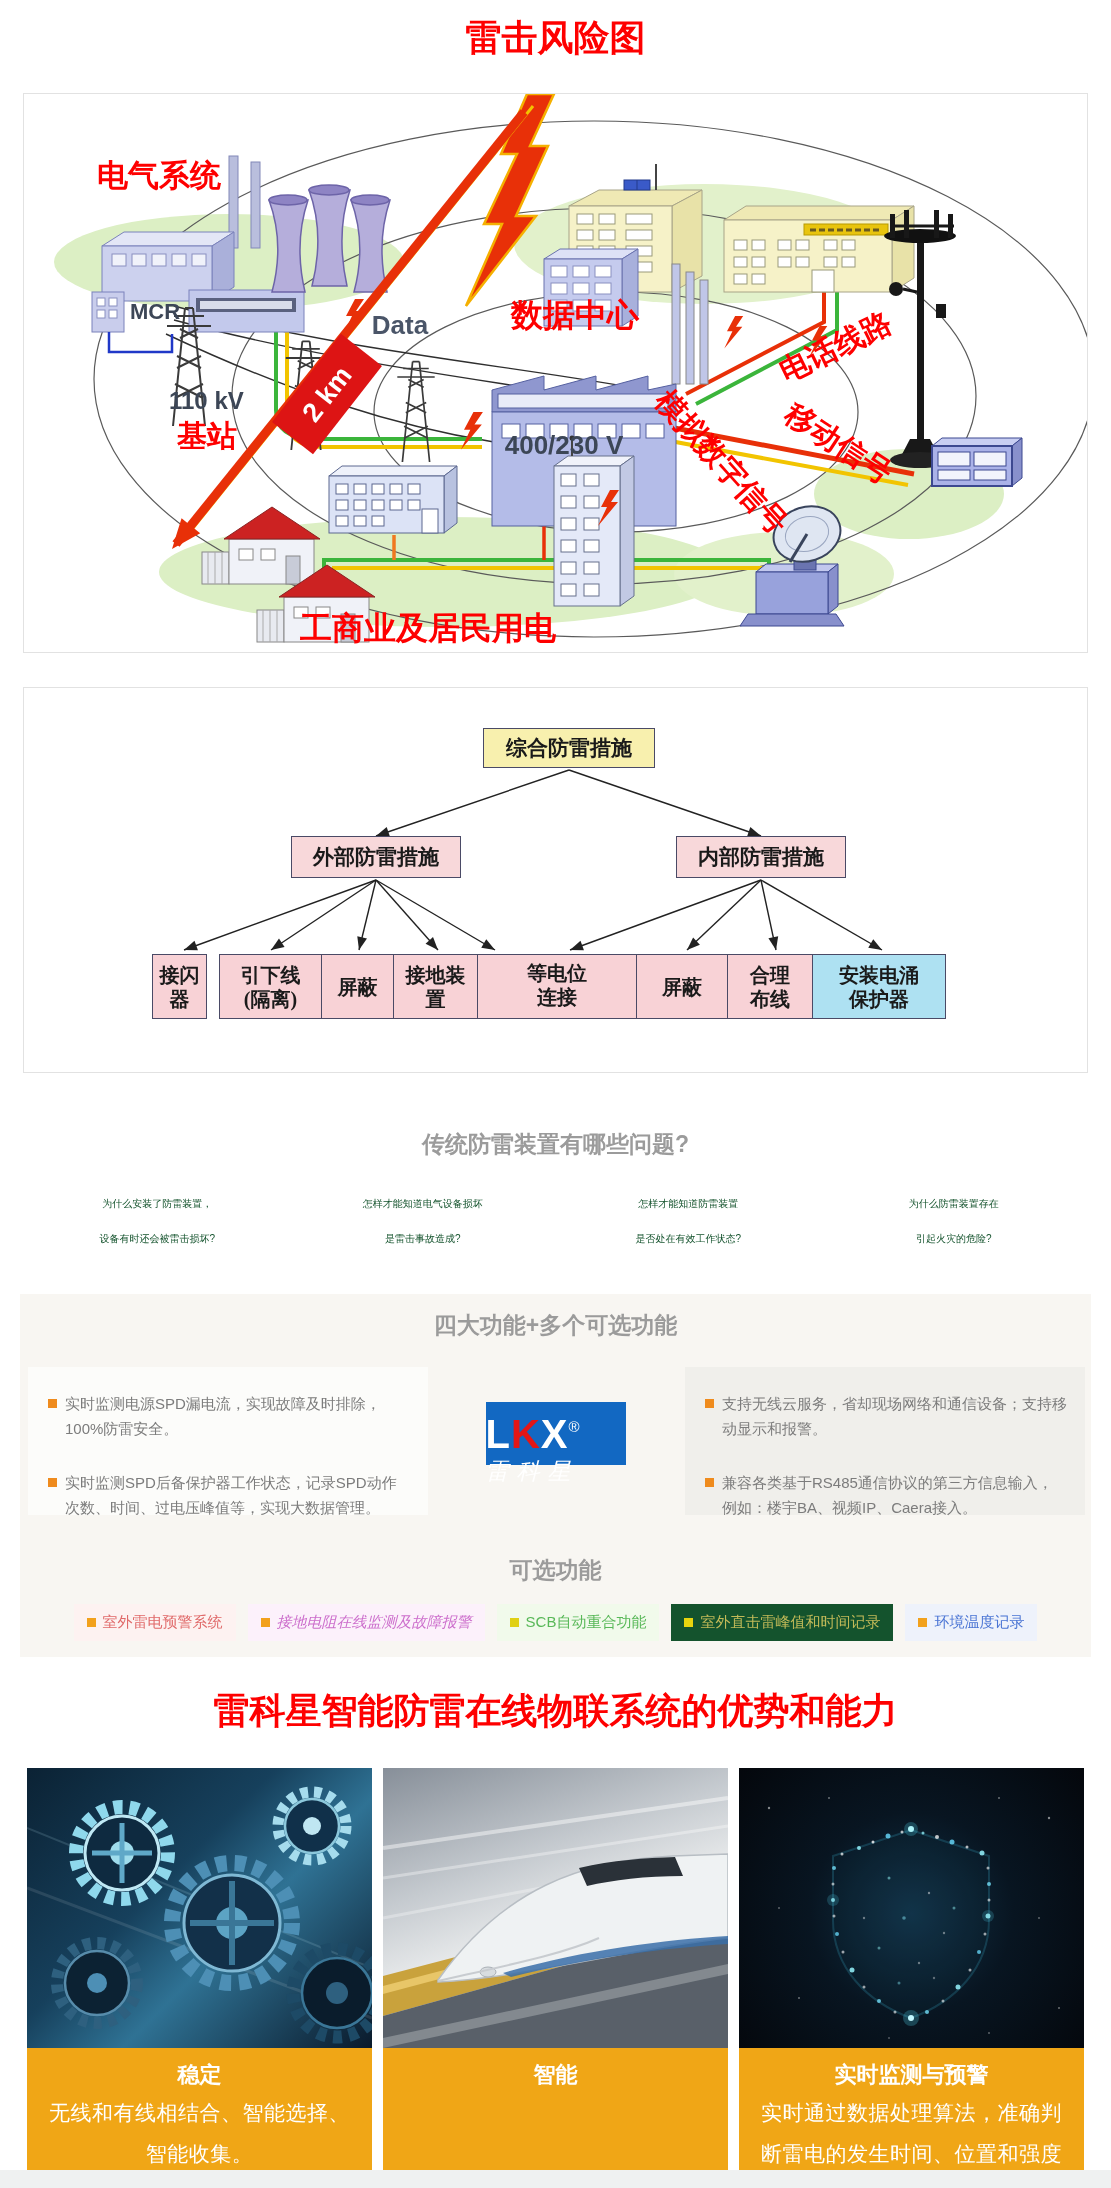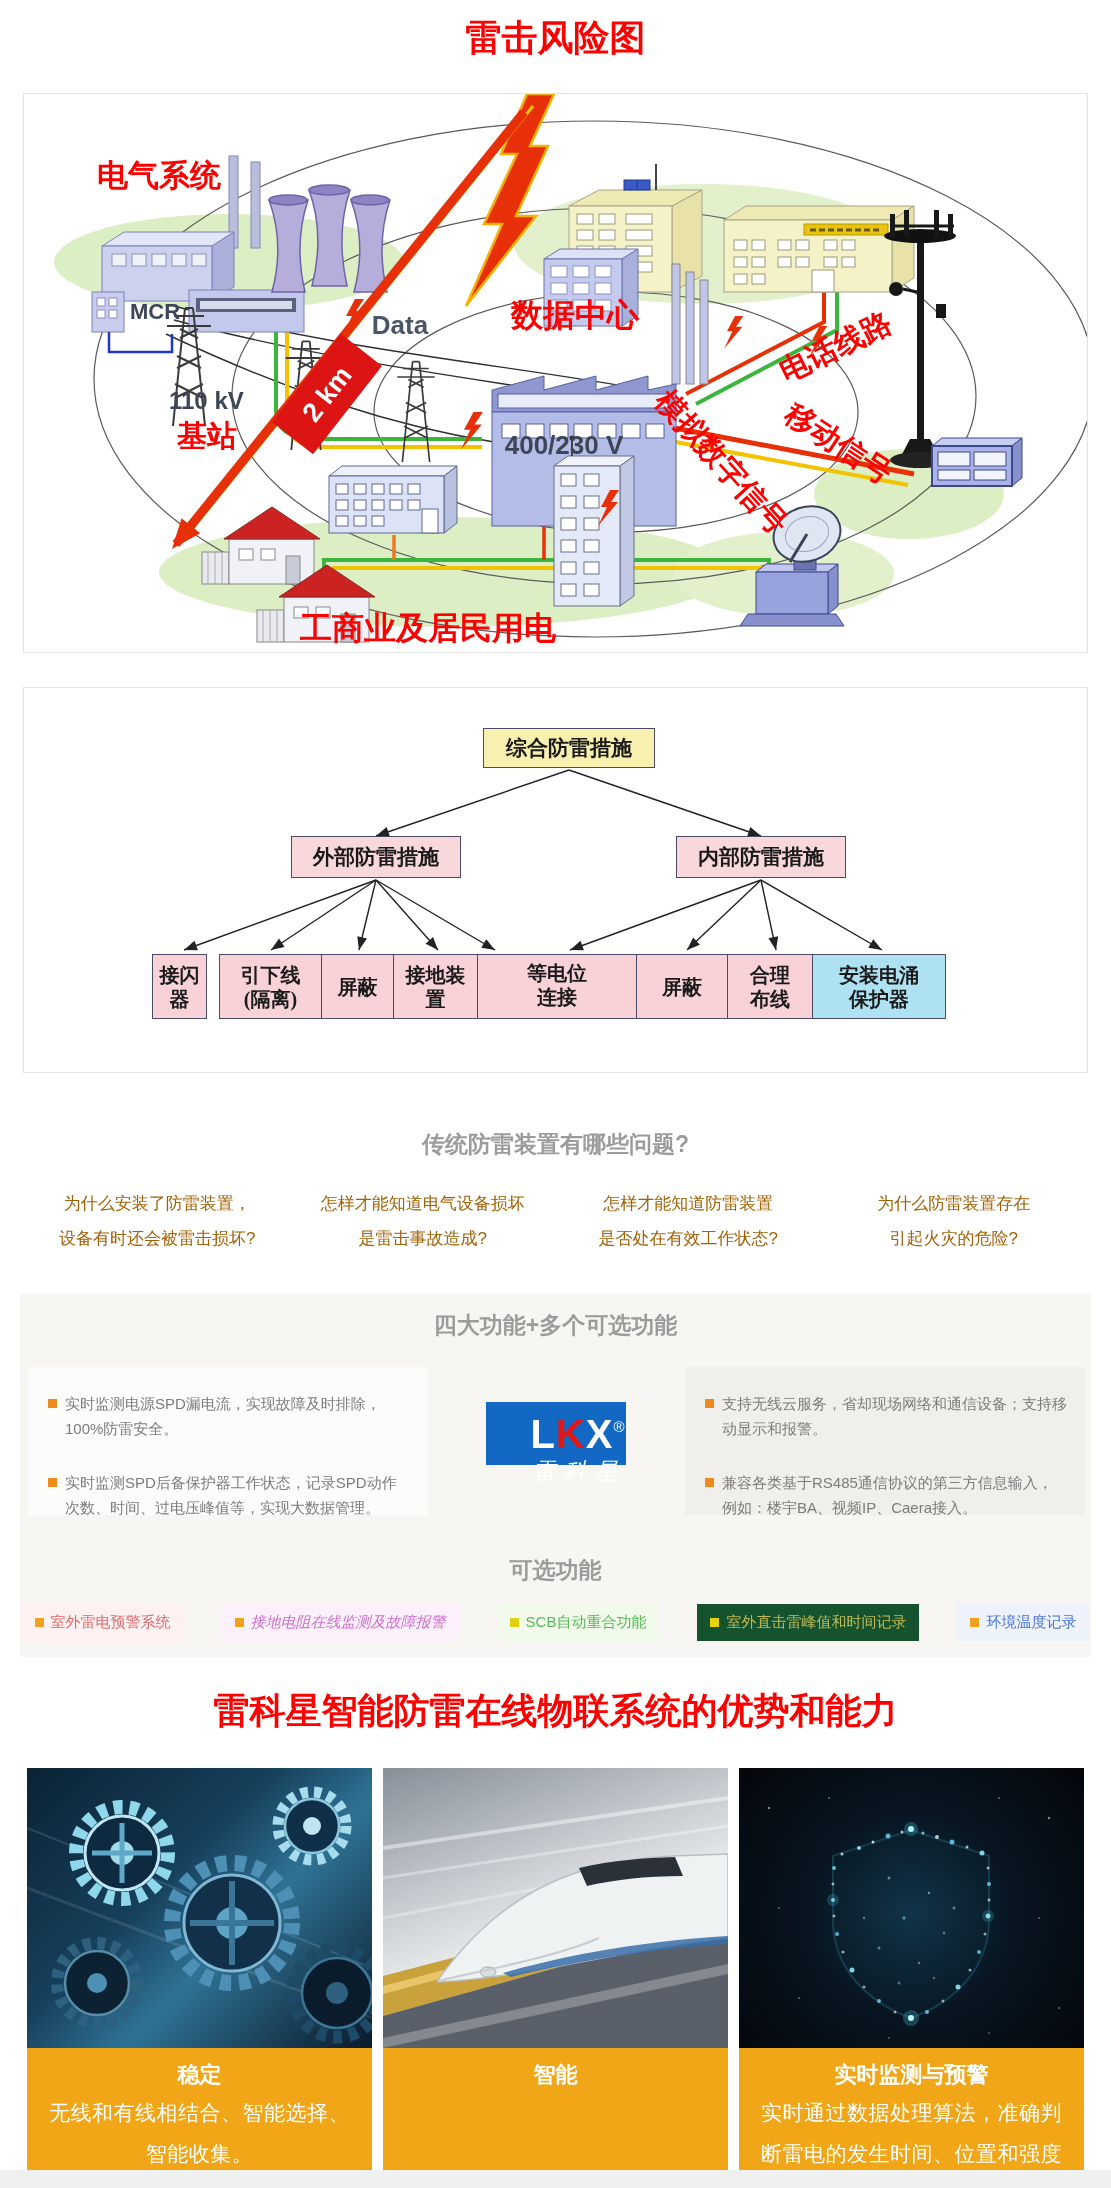--- a/index.html
+++ b/index.html
@@ -19,38 +19,38 @@
   #fc-ext{left:267px;top:148px;width:170px;height:42px;background:#f8d8da;}
   #fc-int{left:652px;top:148px;width:170px;height:42px;background:#f8d8da;}
   .fc-leaf{top:266px;height:65px;background:#f8d2d6;font-size:20px;line-height:24px;}
   #fc-l1{left:128px;width:55px;} #fc-l2{left:195px;width:103px;} #fc-l3{left:297px;width:73px;}
   #fc-l4{left:369px;width:85px;} #fc-l5{left:453px;width:160px;font-family:Liberation Mono, monospace;} #fc-l6{left:612px;width:92px;}
   #fc-l7{left:703px;width:86px;} #fc-l8{left:788px;width:134px;background:#aee1f2;}
   #fc-arrows{position:absolute;left:0;top:0;pointer-events:none;}
 
   .q-title{font-size:23px;font-weight:bold;color:#9b9b9b;text-align:center;margin-top:56px;}
   #q-row{width:1062px;margin:26px auto 0;display:grid;grid-template-columns:repeat(4,1fr);
-    text-align:center;font-size:17px;color:#a16207;line-height:35px;}
+    text-align:center;font-size:10px;color:#14532d;line-height:35px;}
 
   #feat-panel{width:1071px;margin:38px auto 0;background:#f8f6f2;padding:16px 0 16px;box-sizing:border-box;}
   .sec-title{font-size:23px;font-weight:bold;color:#9b9b9b;text-align:center;}
   #feat-row{position:relative;height:148px;margin-top:26px;}
   .feat-card{position:absolute;top:0;height:148px;width:400px;box-sizing:border-box;padding:24px 18px 0 20px;}
   #feat-left{left:8px;background:#fcfcfa;}
   #feat-right{right:6px;background:#f0efeb;}
   .feat-item{display:flex;align-items:flex-start;font-size:15px;color:#7c7c7c;line-height:25px;margin-bottom:29px;}
   .fbullet{display:inline-block;flex:none;width:9px;height:9px;background:#ef8b1d;margin:8px 8px 0 0;}
   #lkx-logo{position:absolute;left:50%;top:35px;transform:translateX(-50%);width:140px;height:63px;
-    background:#1268c2;color:#fff;text-align:right;}
+    background:#1268c2;color:#fff;text-align:left;}
   .lkx-top{font-size:40px;font-weight:bold;line-height:46px;letter-spacing:1px;margin-top:2px;}
   .lkx-k{color:#e31616;}
   .lkx-reg{font-size:15px;vertical-align:16px;font-weight:normal;}
   .lkx-name{font-family:"DejaVu Serif",serif;font-style:italic;font-size:23px;letter-spacing:8px;line-height:28px;}
   #opt-title{margin-top:40px;}
-  #opt-row{display:flex;justify-content:center;gap:38px;margin-top:18px;}
+  #opt-row{display:flex;justify-content:center;gap:12px;margin-top:18px;}
   .opt-pill{display:flex;align-items:center;padding:9px 13px;font-size:15px;}
   .opt-bullet{width:9px;height:9px;margin-right:7px;flex:none;}
   .opt1{background:#fdf2f1;color:#e06a6a;} .opt1 .opt-bullet{background:#f2a11c;}
   .opt2{background:#fcf1fb;color:#cc6ecc;font-style:italic;} .opt2 .opt-bullet{background:#f2a11c;}
   .opt3{background:#f1faeb;color:#58b858;} .opt3 .opt-bullet{background:#e0d014;}
   .opt4{background:#14532d;color:#c2ba58;} .opt4 .opt-bullet{background:#e8d40e;}
   .opt5{background:#eef2fb;color:#4a74d4;} .opt5 .opt-bullet{background:#f2a11c;}
 
   #adv-title{font-size:36px;font-weight:bold;color:#fe0000;text-align:center;margin-top:30px;}
   #adv-row{display:flex;justify-content:center;gap:11px;margin-top:32px;}

